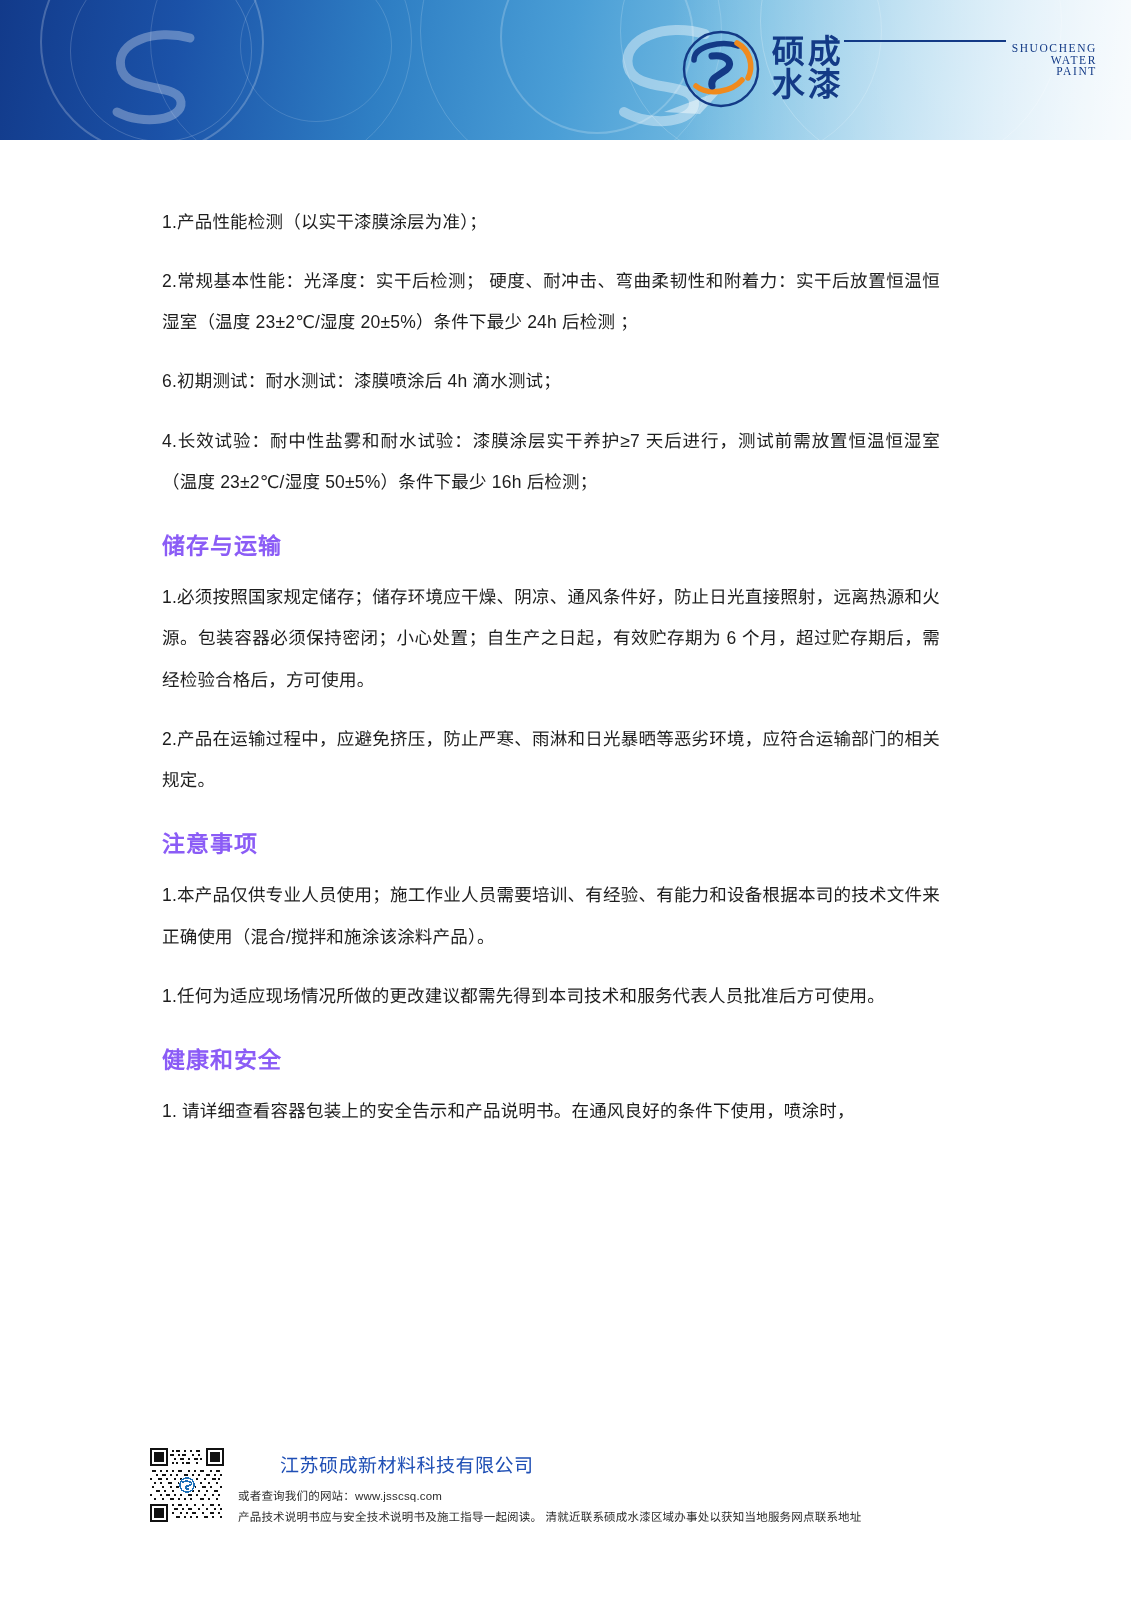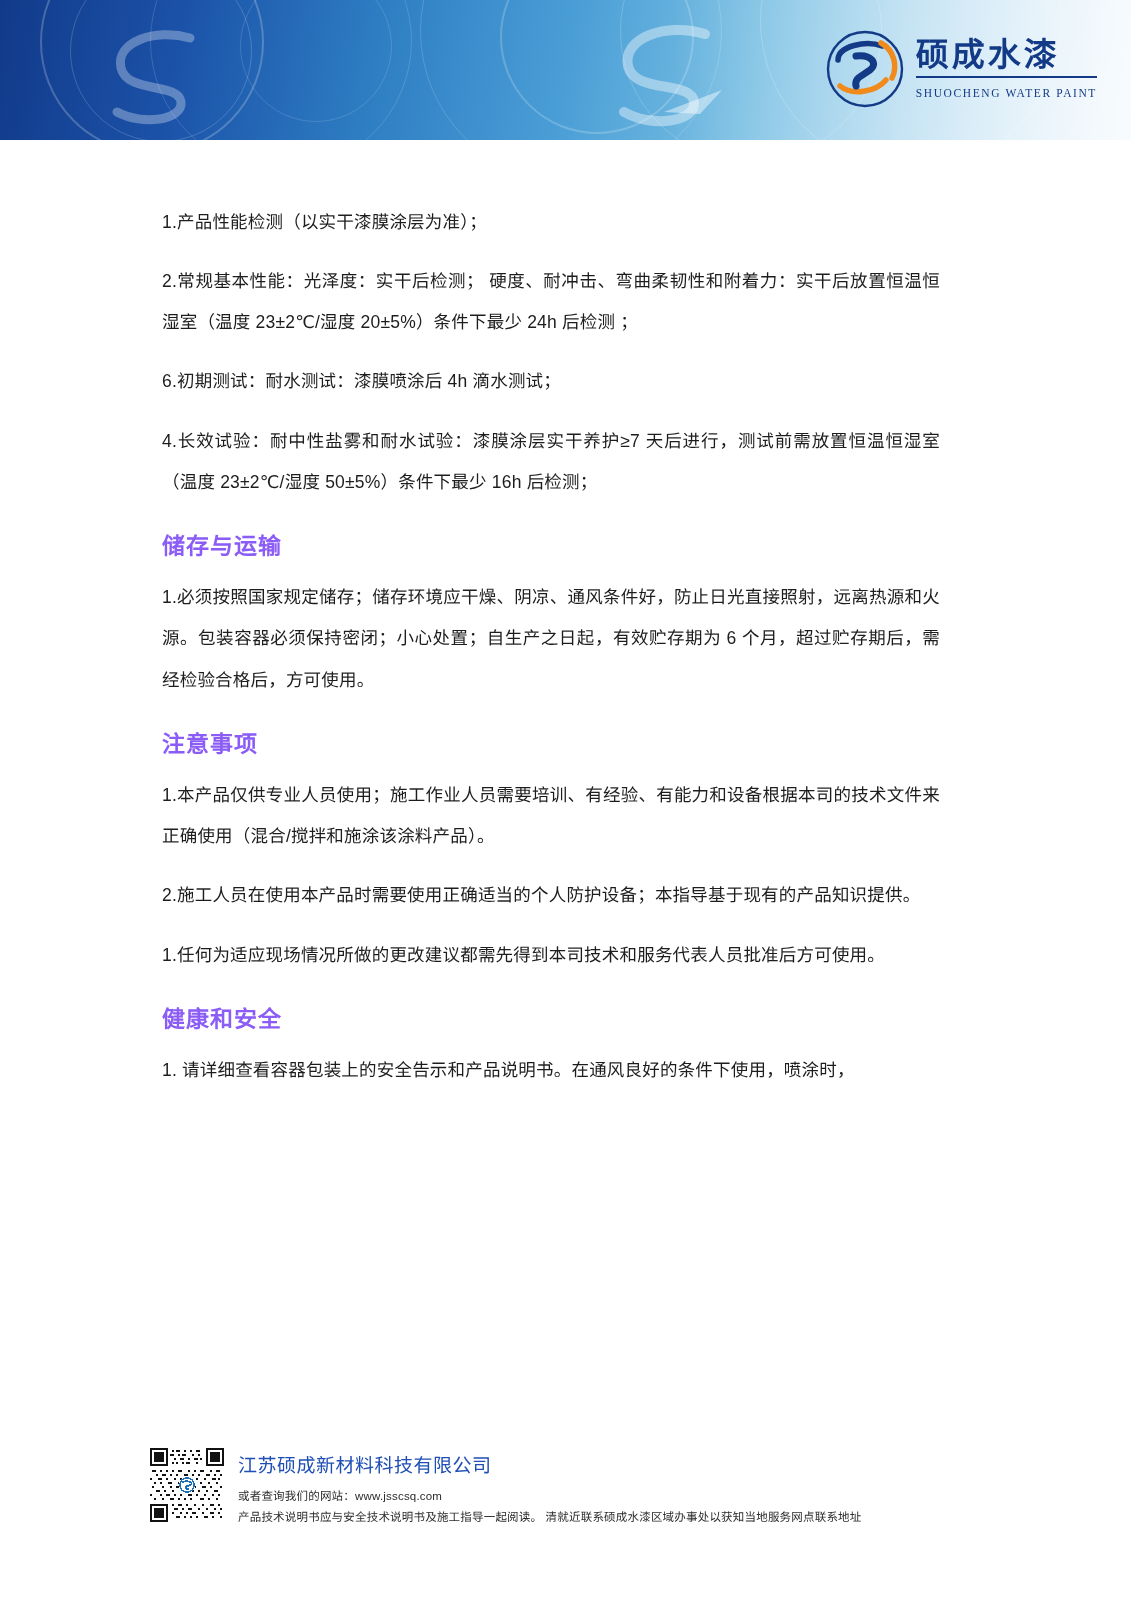--- a/index.html
+++ b/index.html
@@ -49,21 +49,21 @@
     align-items: center;
     gap: 12px;
   }
   .logo-mark {
     width: 78px;
     height: 78px;
     position: relative;
   }
   .logo-text-wrap {
     display: flex;
-    flex-direction: column;
+    flex-direction: row;
     align-items: flex-start;
     line-height: 1;
   }
   .logo-cn {
     font-size: 33px;
     font-weight: bold;
     color: #133a86;
     letter-spacing: 3px;
     font-family: "Liberation Serif", "DejaVu Serif", serif;
   }
@@ -135,20 +135,21 @@
     height: 74px;
     position: relative;
     background: #ffffff;
   }
   .footer-texts { padding-top: 2px; }
   .footer-company {
     font-size: 19px;
     color: #1f4fb5;
     letter-spacing: 0.5px;
     margin-bottom: 9px;
+    margin-left: 42px;
   }
   .footer-note {
     font-size: 11.5px;
     color: #2b2b2b;
     line-height: 1.85;
     max-width: 760px;
     letter-spacing: 0.2px;
   }
 </style>
 </head>
@@ -197,24 +198,24 @@
 <div class="page">
   <div class="content">
 
     <p class="para">1.产品性能检测（以实干漆膜涂层为准）；</p>
     <p class="para">2.常规基本性能：光泽度：实干后检测；  硬度、耐冲击、弯曲柔韧性和附着力：实干后放置恒温恒湿室（温度 23±2℃/湿度 20±5%）条件下最少 24h 后检测  ；</p>
     <p class="para">6.初期测试：耐水测试：漆膜喷涂后 4h 滴水测试；</p>
     <p class="para">4.长效试验：耐中性盐雾和耐水试验：漆膜涂层实干养护≥7 天后进行，测试前需放置恒温恒湿室（温度 23±2℃/湿度 50±5%）条件下最少 16h 后检测；</p>
 
     <h2 class="section">储存与运输</h2>
     <p class="para">1.必须按照国家规定储存；储存环境应干燥、阴凉、通风条件好，防止日光直接照射，远离热源和火源。包装容器必须保持密闭；小心处置；自生产之日起，有效贮存期为 6 个月，超过贮存期后，需经检验合格后，方可使用。</p>
+    <p class="para">2.产品在运输过程中，应避免挤压，防止严寒、雨淋和日光暴晒等恶劣环境，应符合运输部门的相关规定。</p>
 
     <h2 class="section">注意事项</h2>
     <p class="para">1.本产品仅供专业人员使用；施工作业人员需要培训、有经验、有能力和设备根据本司的技术文件来正确使用（混合/搅拌和施涂该涂料产品）。</p>
-    <p class="para">2.施工人员在使用本产品时需要使用正确适当的个人防护设备；本指导基于现有的产品知识提供。</p>
     <p class="para">1.任何为适应现场情况所做的更改建议都需先得到本司技术和服务代表人员批准后方可使用。</p>
 
     <h2 class="section">健康和安全</h2>
     <p class="para">1.  请详细查看容器包装上的安全告示和产品说明书。在通风良好的条件下使用，喷涂时，</p>
 
   </div>
 </div>
 
 <div class="footer">
   <div class="footer-inner">

